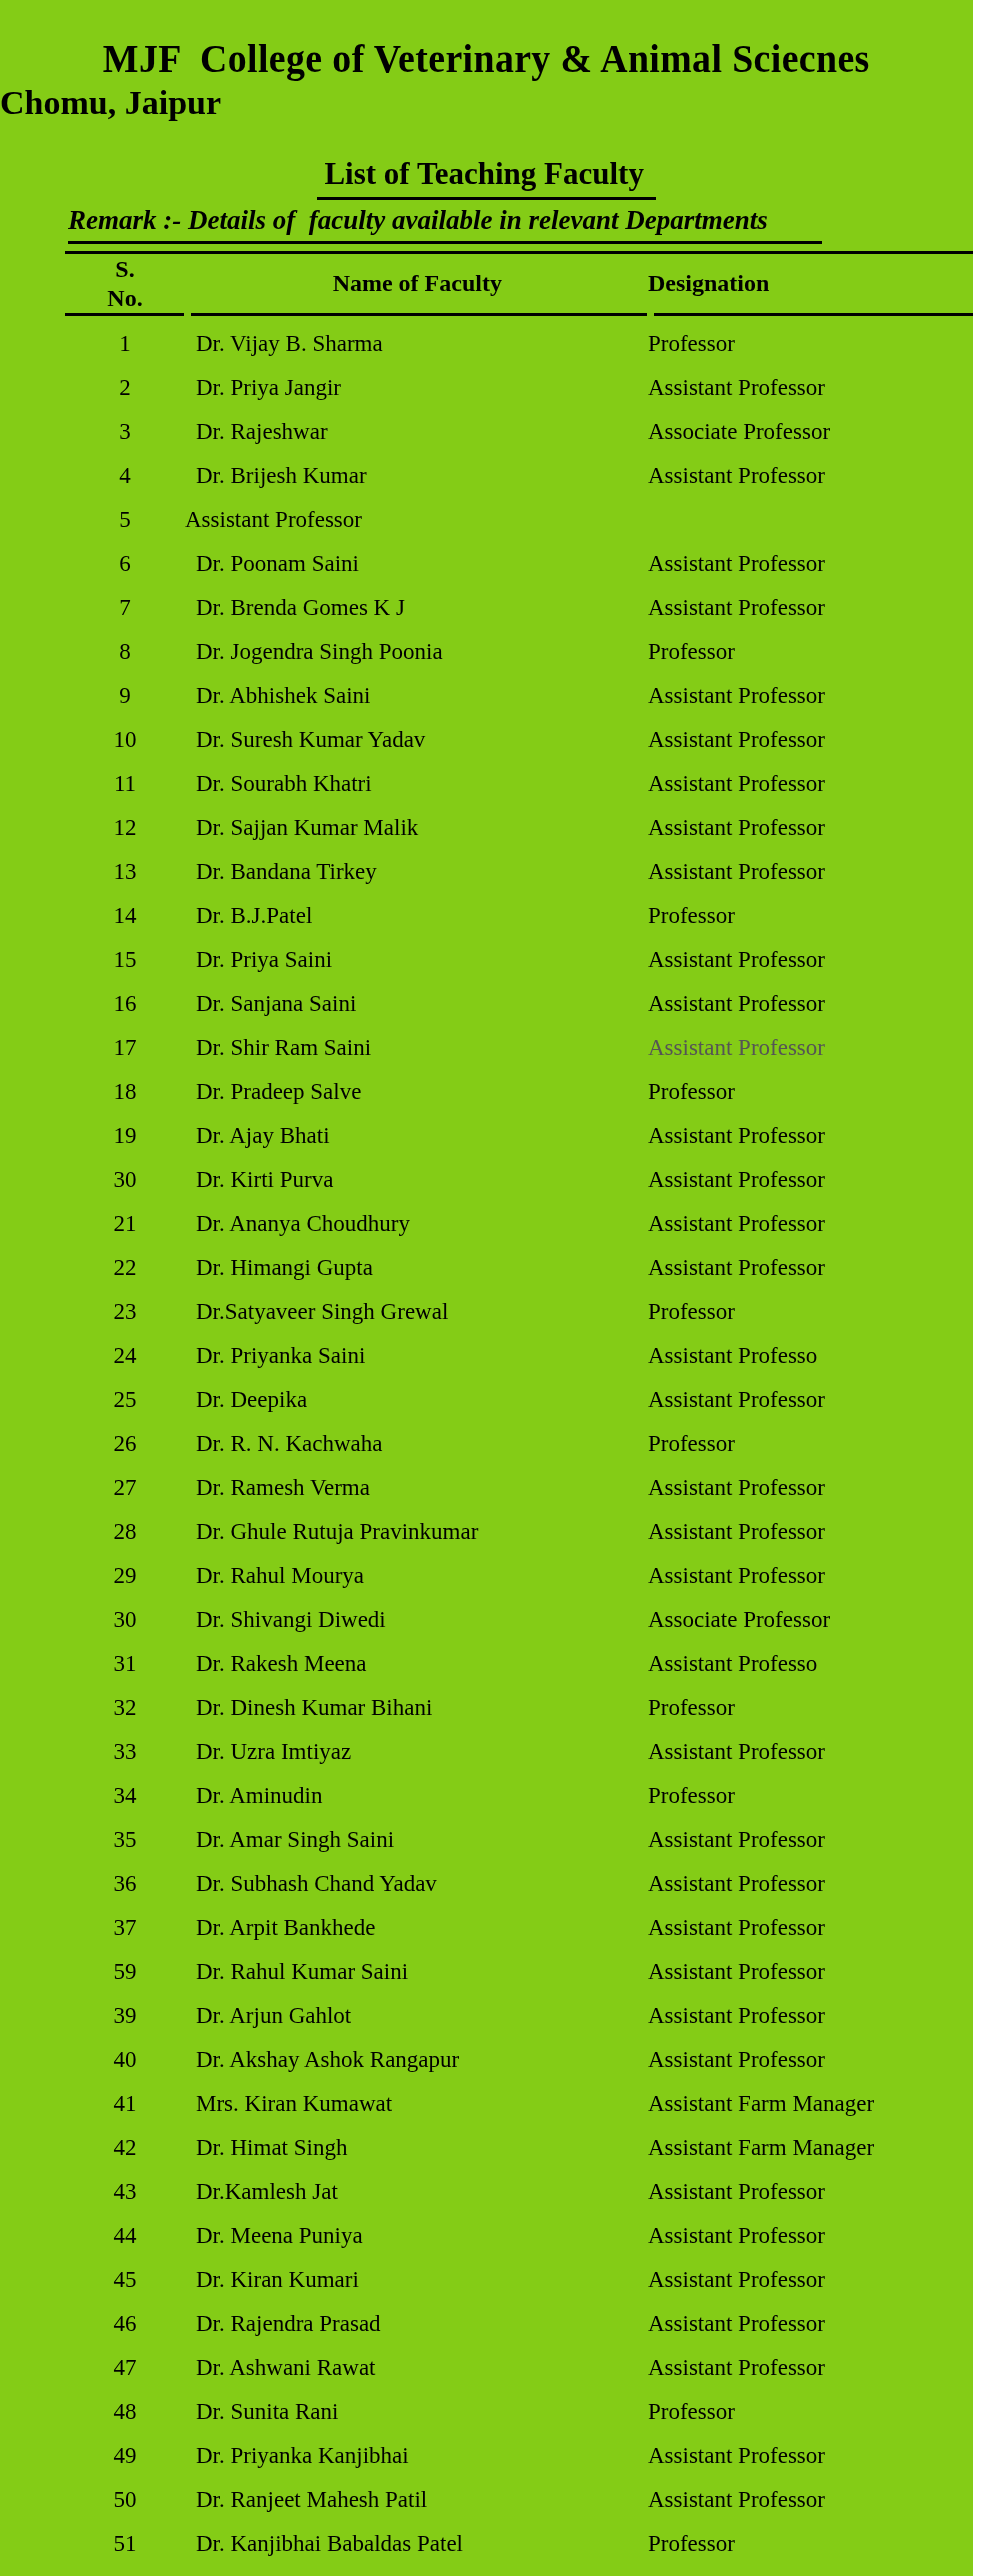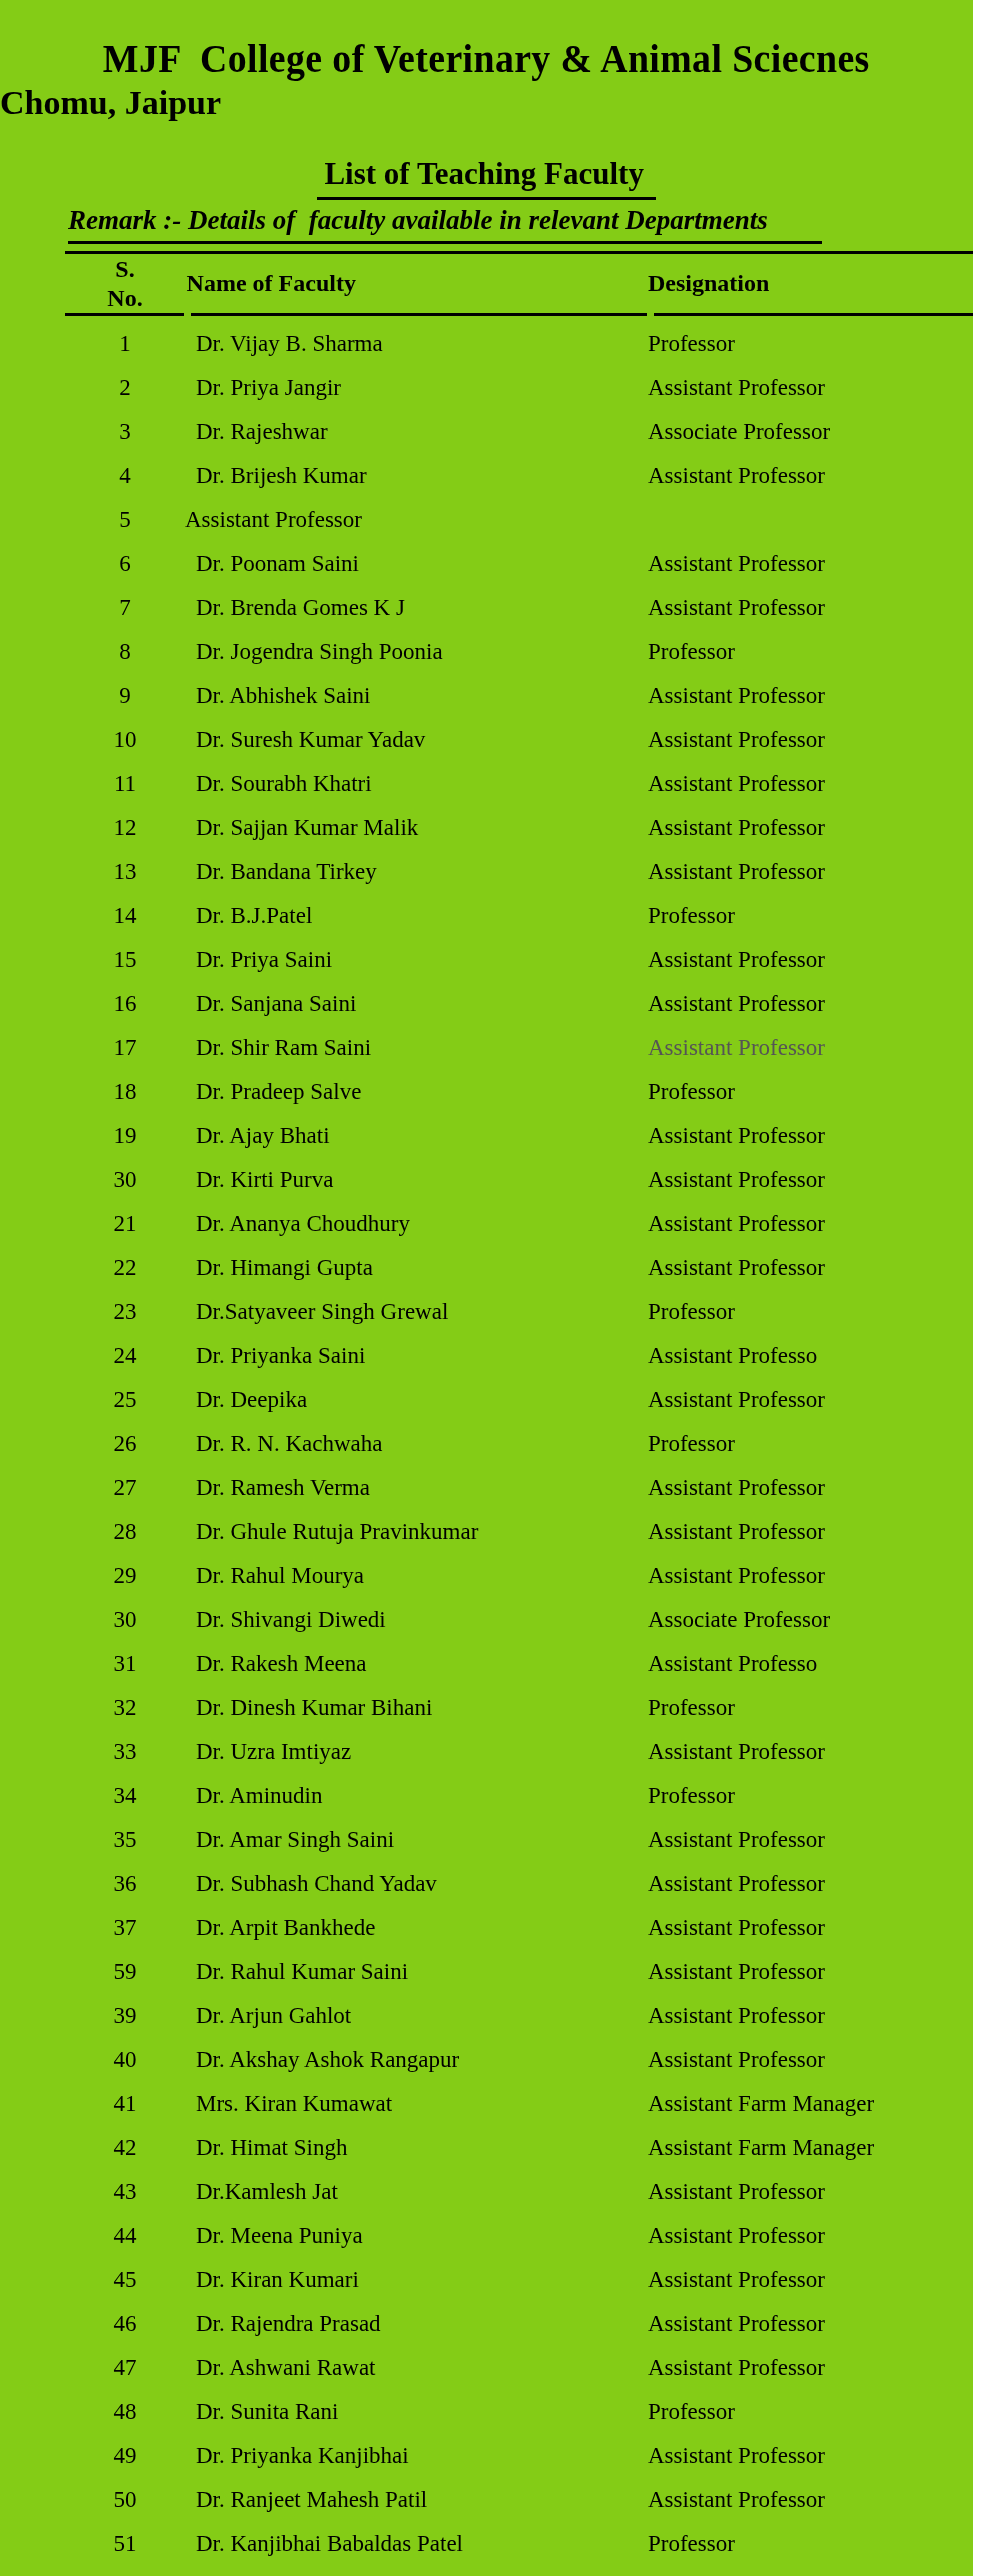--- a/index.html
+++ b/index.html
@@ -22,21 +22,21 @@
          font-size:27px;font-weight:700;font-style:italic;margin-top:9px;}
   .remark span{display:inline-block;padding:0 54px 5.4px 0;border-bottom:3.1px solid #000;white-space:pre;}
 
   .ftable{position:absolute;top:251px;left:0;width:995px;}
   .rule-top{margin-left:65px;width:925px;height:3.1px;background:#000;}
   .thead{display:flex;align-items:center;margin-left:65px;width:925px;height:59px;
          font-weight:700;font-size:24px;}
   .c-sno{flex:none;width:120px;text-align:center;}
   .th-sno{line-height:29px;}
   .c-name{flex:none;width:463px;padding-left:11px;box-sizing:border-box;}
-  .th-name{padding-left:1.6px;}
+  .th-name{padding-left:1.6px;text-align:center;}
   .c-desig{flex:1;}
   .hrule{margin-left:65px;width:925px;display:flex;gap:7px;}
   .hrule i{display:block;height:3.1px;background:#000;}
   .hrule .s1{width:119px;} .hrule .s2{width:456px;} .hrule .s3{flex:1;}
   .tbody{padding-top:5.4px;}
   .trow{display:flex;align-items:center;margin-left:65px;width:925px;height:44px;
         font-size:23px;}
   .faded{color:#555;}
 </style>
 </head>

